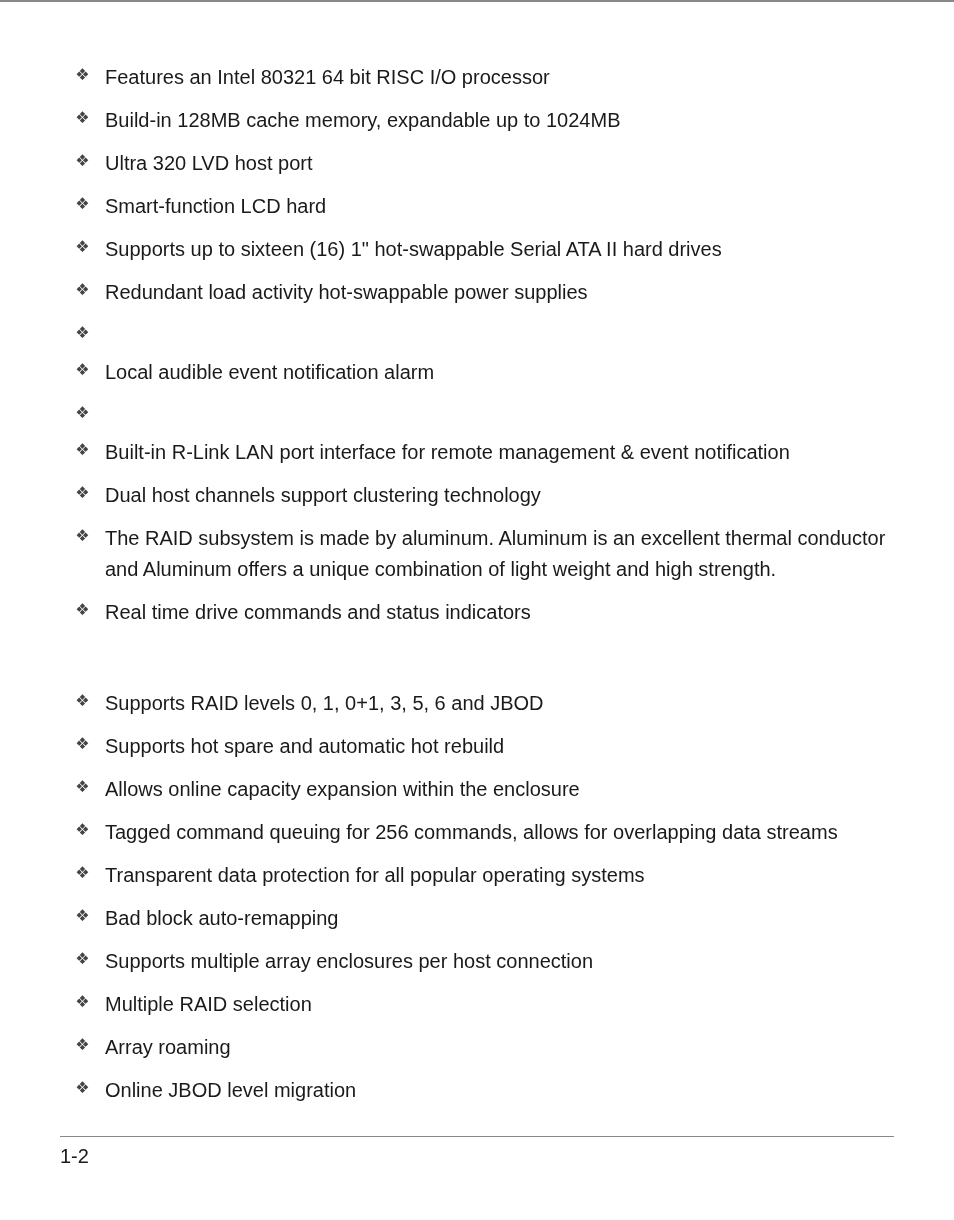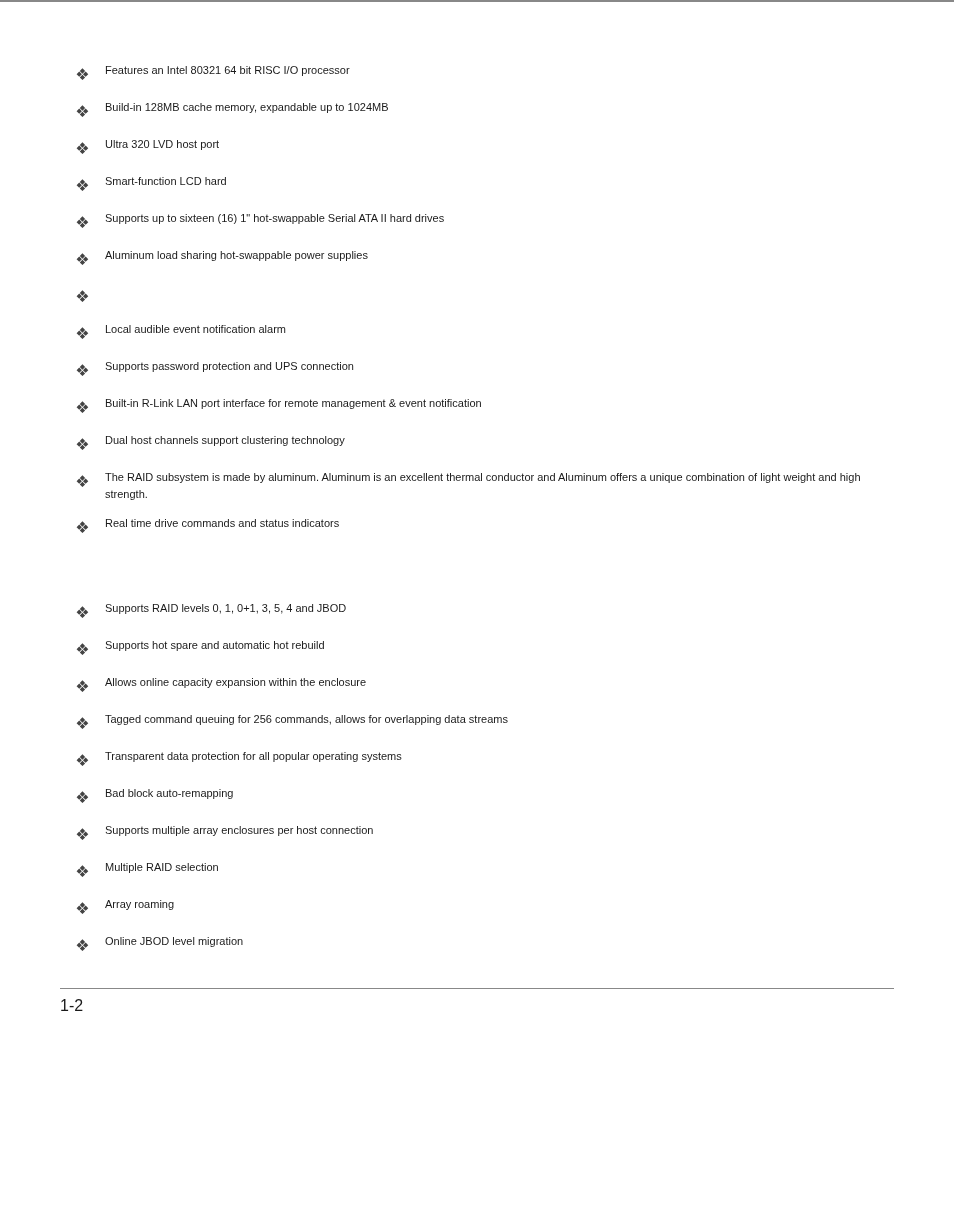--- a/index.html
+++ b/index.html
@@ -57,39 +57,39 @@
       flex-shrink: 0;
       width: 45px;
       text-align: center;
       font-size: 16px;
       color: #444;
       margin-top: 1px;
     }
 
     .bullet-text {
       flex: 1;
-      font-size: 11px;
+      font-size: 20px;
       color: #1a1a1a;
       line-height: 1.55;
     }
 
     .section-gap {
       height: 30px;
     }
 
     .bottom-border {
       width: 100%;
       height: 1px;
       background: #888;
       margin-top: 30px;
     }
 
     .page-footer {
       padding: 8px 60px;
-      font-size: 16px;
+      font-size: 20px;
       color: #1a1a1a;
     }
   </style>
 </head>
 <body>
 
 <div class="page-container">
   <div class="top-border"></div>
 
   <div class="content-area">
@@ -112,32 +112,31 @@
           <li>
             <span class="bullet-symbol">❖</span>
             <span class="bullet-text">Smart-function LCD hard</span>
           </li>
           <li>
             <span class="bullet-symbol">❖</span>
             <span class="bullet-text">Supports up to sixteen (16) 1" hot-swappable Serial ATA II hard drives</span>
           </li>
           <li>
             <span class="bullet-symbol">❖</span>
-            <span class="bullet-text">Aluminum load sharing hot-swappable power supplies</span>
+            <span class="bullet-text">Redundant load activity hot-swappable power supplies</span>
           </li>
           <li>
             <span class="bullet-symbol">❖</span>
           </li>
           <li>
             <span class="bullet-symbol">❖</span>
             <span class="bullet-text">Local audible event notification alarm</span>
           </li>
           <li>
             <span class="bullet-symbol">❖</span>
-            <span class="bullet-text">Supports password protection and UPS connection</span>
           </li>
           <li>
             <span class="bullet-symbol">❖</span>
             <span class="bullet-text">Built-in R-Link LAN port interface for remote management &amp; event notification</span>
           </li>
           <li>
             <span class="bullet-symbol">❖</span>
             <span class="bullet-text">Dual host channels support clustering technology</span>
           </li>
           <li>
@@ -151,21 +150,21 @@
         </ul>
     </div>
 
     <div class="section-gap"></div>
 
     <div class="section">
       <ul class="bullet-list" id="section2-list">
 
       <li>
             <span class="bullet-symbol">❖</span>
-            <span class="bullet-text">Supports RAID levels 0, 1, 0+1, 3, 5, 4 and JBOD</span>
+            <span class="bullet-text">Supports RAID levels 0, 1, 0+1, 3, 5, 6 and JBOD</span>
           </li>
           <li>
             <span class="bullet-symbol">❖</span>
             <span class="bullet-text">Supports hot spare and automatic hot rebuild</span>
           </li>
           <li>
             <span class="bullet-symbol">❖</span>
             <span class="bullet-text">Allows online capacity expansion within the enclosure</span>
           </li>
           <li>

